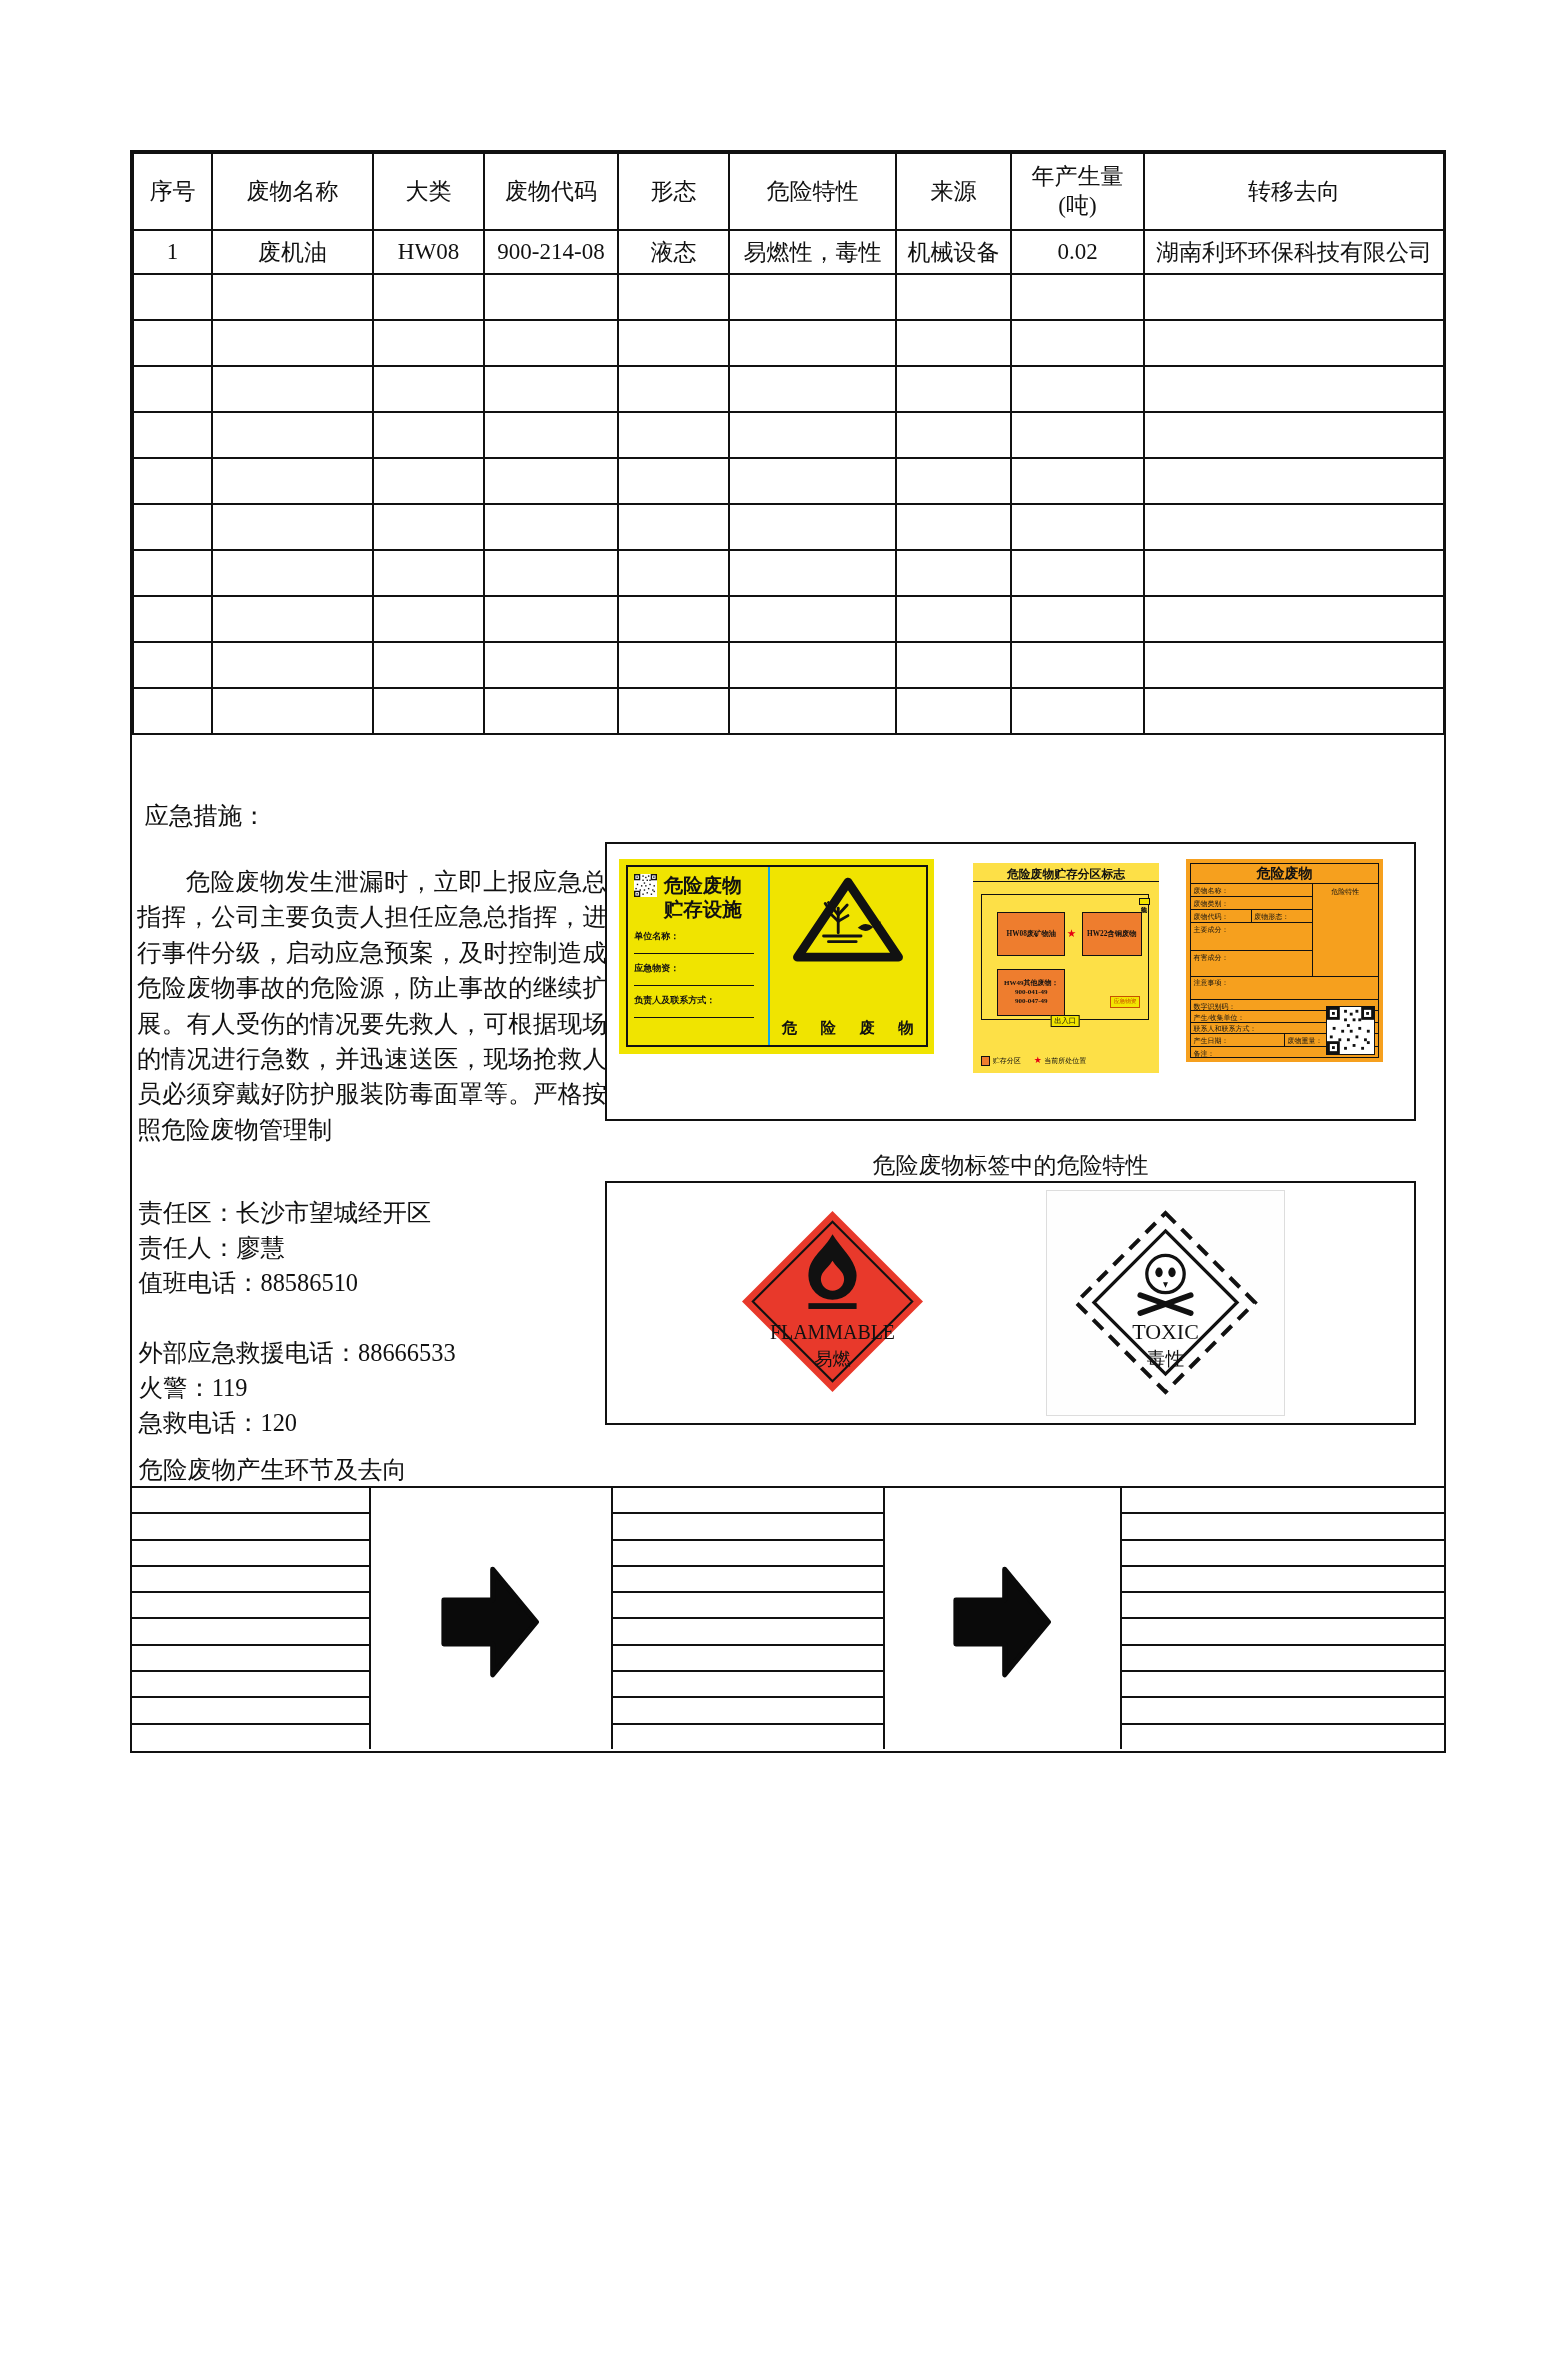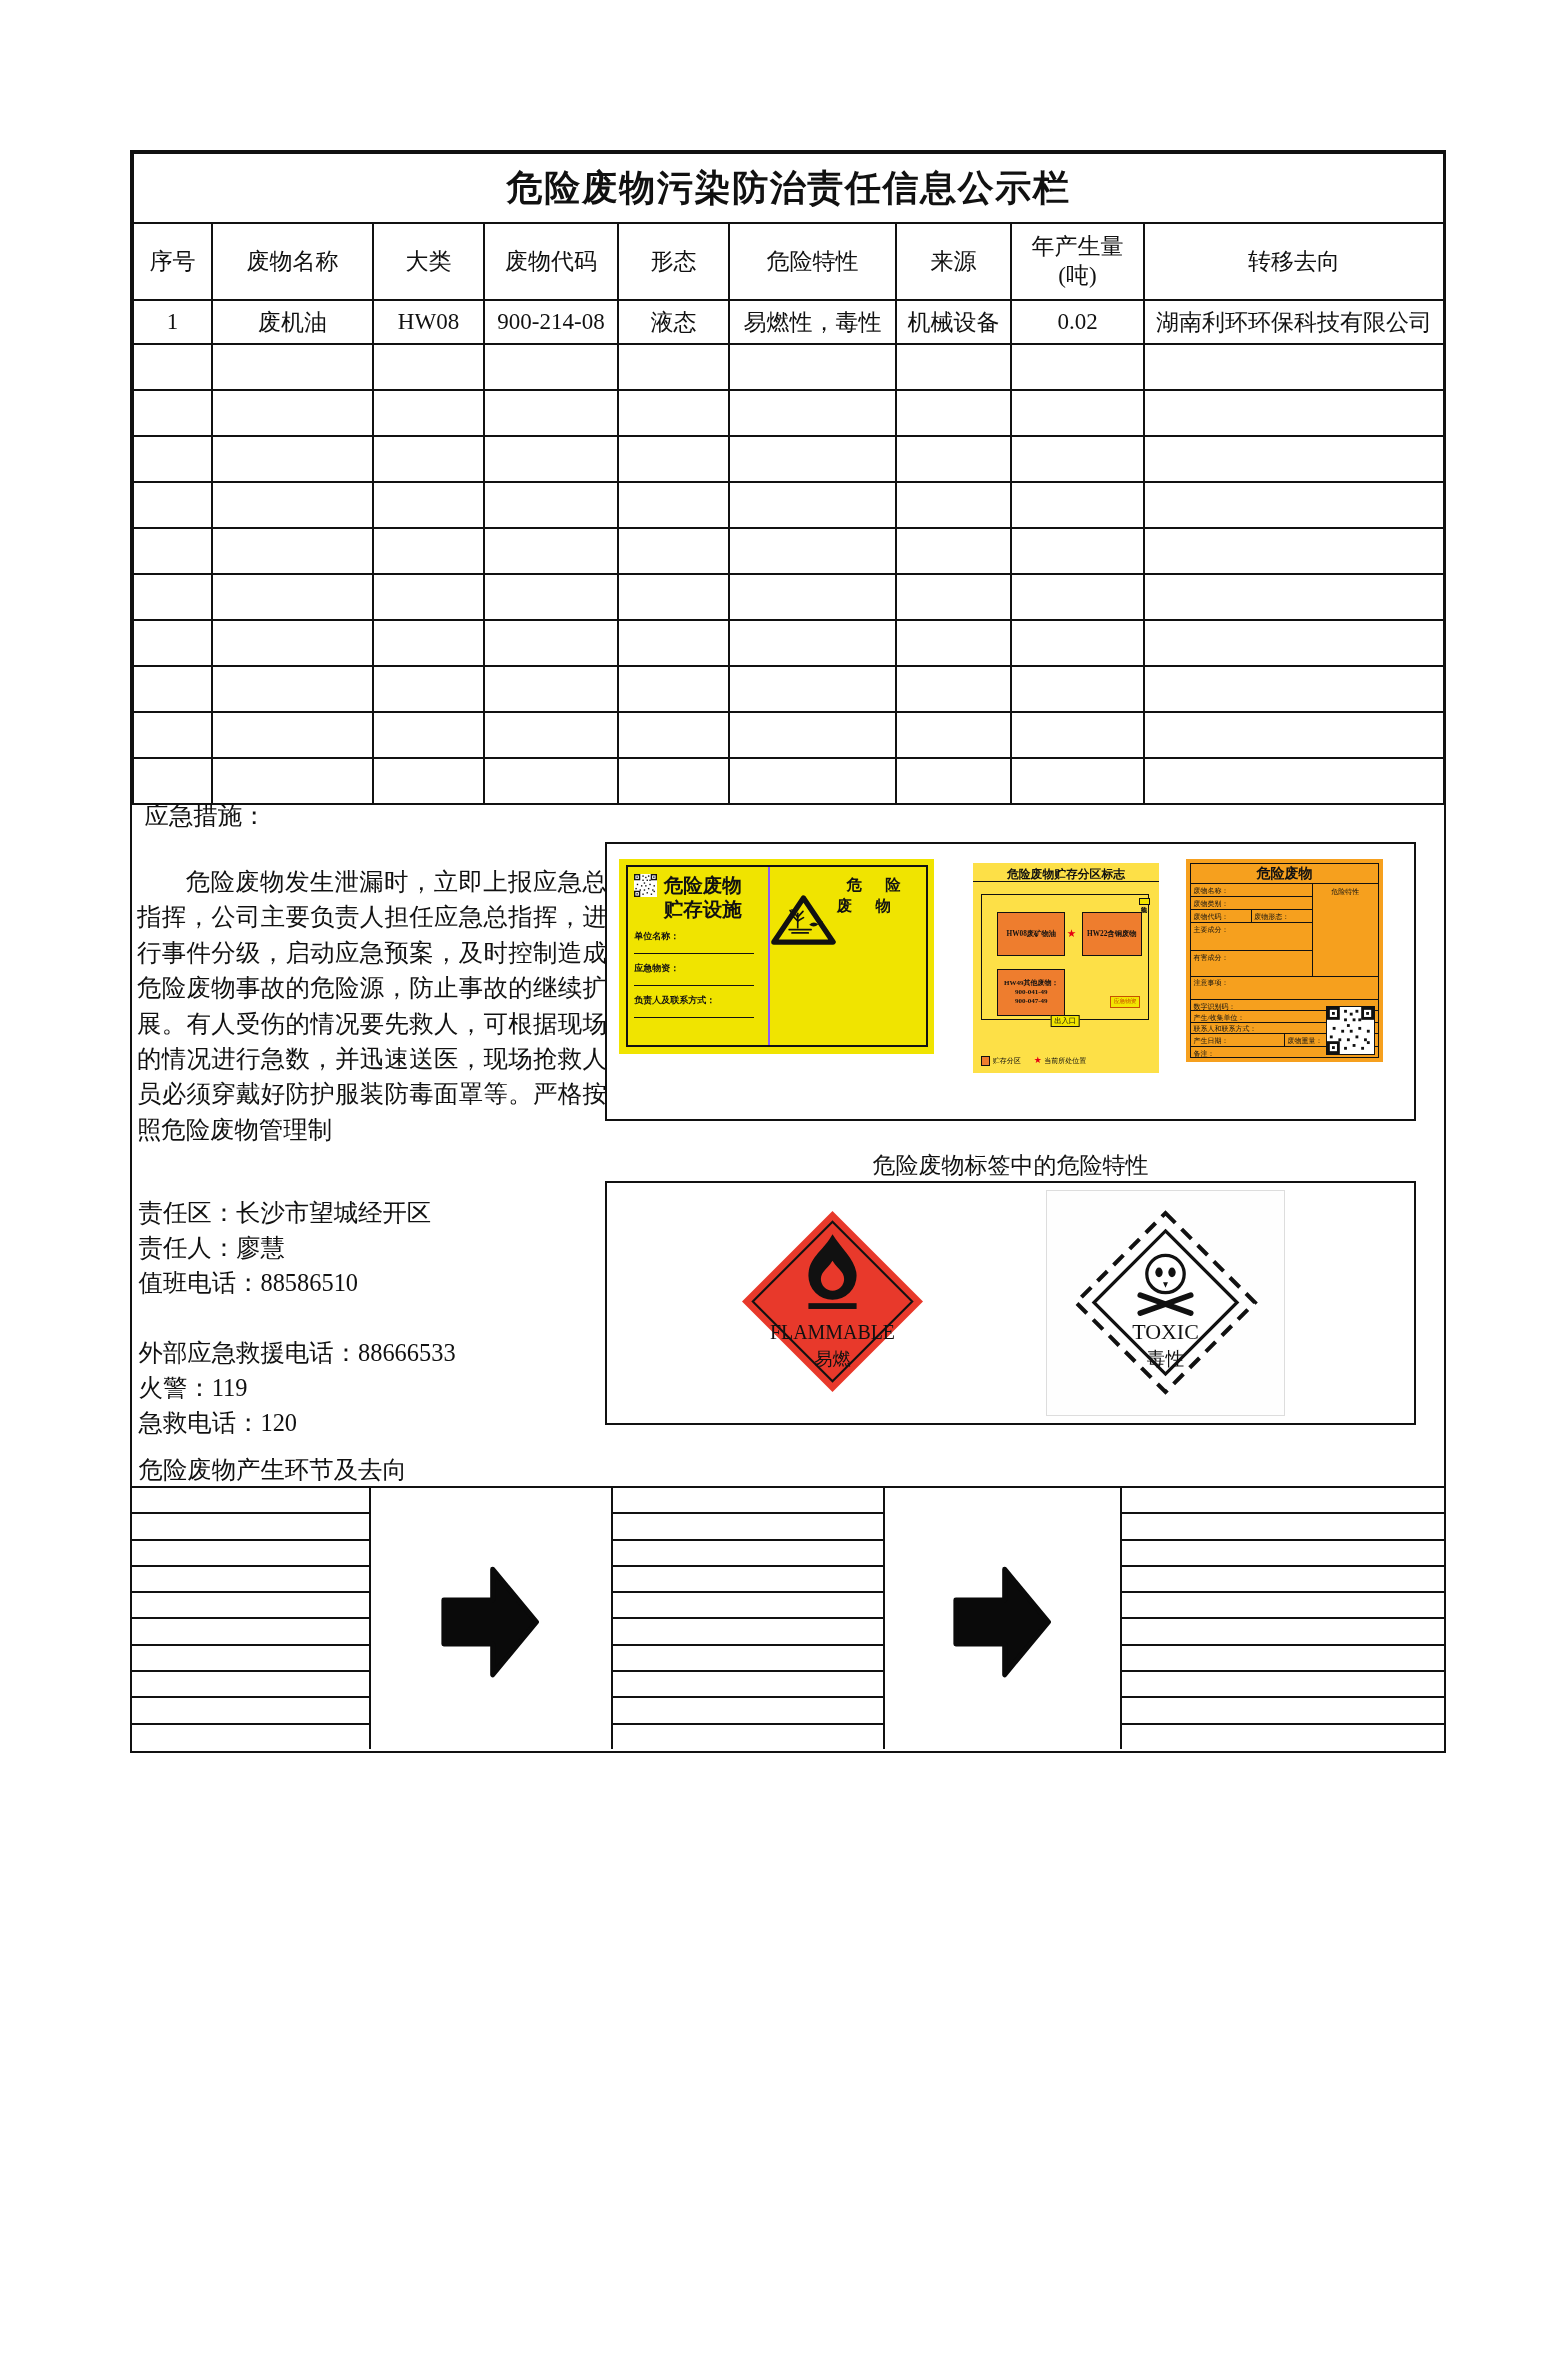--- a/index.html
+++ b/index.html
@@ -28,22 +28,22 @@
 
   
   .label1{position:absolute;left:12.2px;top:14.6px;width:315px;height:195px;background:#f0e400;}
   .l1-frame{position:absolute;inset:6.5px;border:2px solid #111;display:flex;}
   .l1-left{width:47%;position:relative;padding:6.5px;box-sizing:border-box;}
   .l1-head{display:flex;align-items:flex-start;}
   .l1-qr{width:23px;height:23px;flex:0 0 auto;}
   .l1-title{font-size:19.5px;font-weight:bold;line-height:1.25;margin-left:6.5px;}
   .l1-field{font-size:9px;font-weight:bold;margin-top:8.1px;}
   .l1-line{border-bottom:1.2px solid #111;height:9.8px;width:94%;}
-  .l1-right{flex:1;border-left:2px solid #8b5cf6;display:flex;
-            justify-content:space-between;padding:8.1px 0 6.5px;}
+  .l1-right{flex:1;border-left:2px solid #0ea5e9;display:flex;flex-direction:column;
+            align-items:center;justify-content:space-between;padding:8.1px 0 6.5px;}
   .l1-warn-text{font-size:15.4px;font-weight:bold;letter-spacing:9.8px;text-indent:9.8px;}
 
   
   .label2{position:absolute;left:366px;top:18.7px;width:186px;height:210px;background:#fde047;}
   .l2-title{font-size:11.8px;font-weight:bold;text-align:center;padding-top:4.1px;height:19.5px;
             border-bottom:1.6px solid #111;box-sizing:border-box;}
   .l2-plan{position:absolute;left:8.1px;right:9.8px;top:31px;height:124px;border:1.6px solid #111;}
   .zone{position:absolute;background:#ee7d2e;border:1.2px solid #111;display:flex;flex-direction:column;
         align-items:center;justify-content:center;font-weight:bold;text-align:center;}
   .zone1{left:9%;top:14%;width:40%;height:34%;font-size:7.3px;}
@@ -162,23 +162,20 @@
           <col style="width:161px">
           <col style="width:111px">
         <col style="width:134px">
           <col style="width:111px">
           <col style="width:167px">
         <col style="width:115px">
           <col style="width:133px">
           <col style="width:300px">
       </colgroup>
       <tbody>
-        <tr class="title-row">
-          <td colspan="9">危险废物污染防治责任信息公示栏</td>
-        </tr>
         <tr class="head-row">
           <td>序号</td>
           <td>废物名称</td>
           <td>大类</td>
           <td>废物代码</td>
           <td>形态</td>
           <td>危险特性</td>
           <td>来源</td>
           <td class="pre">年产生量
 (吨)</td>

